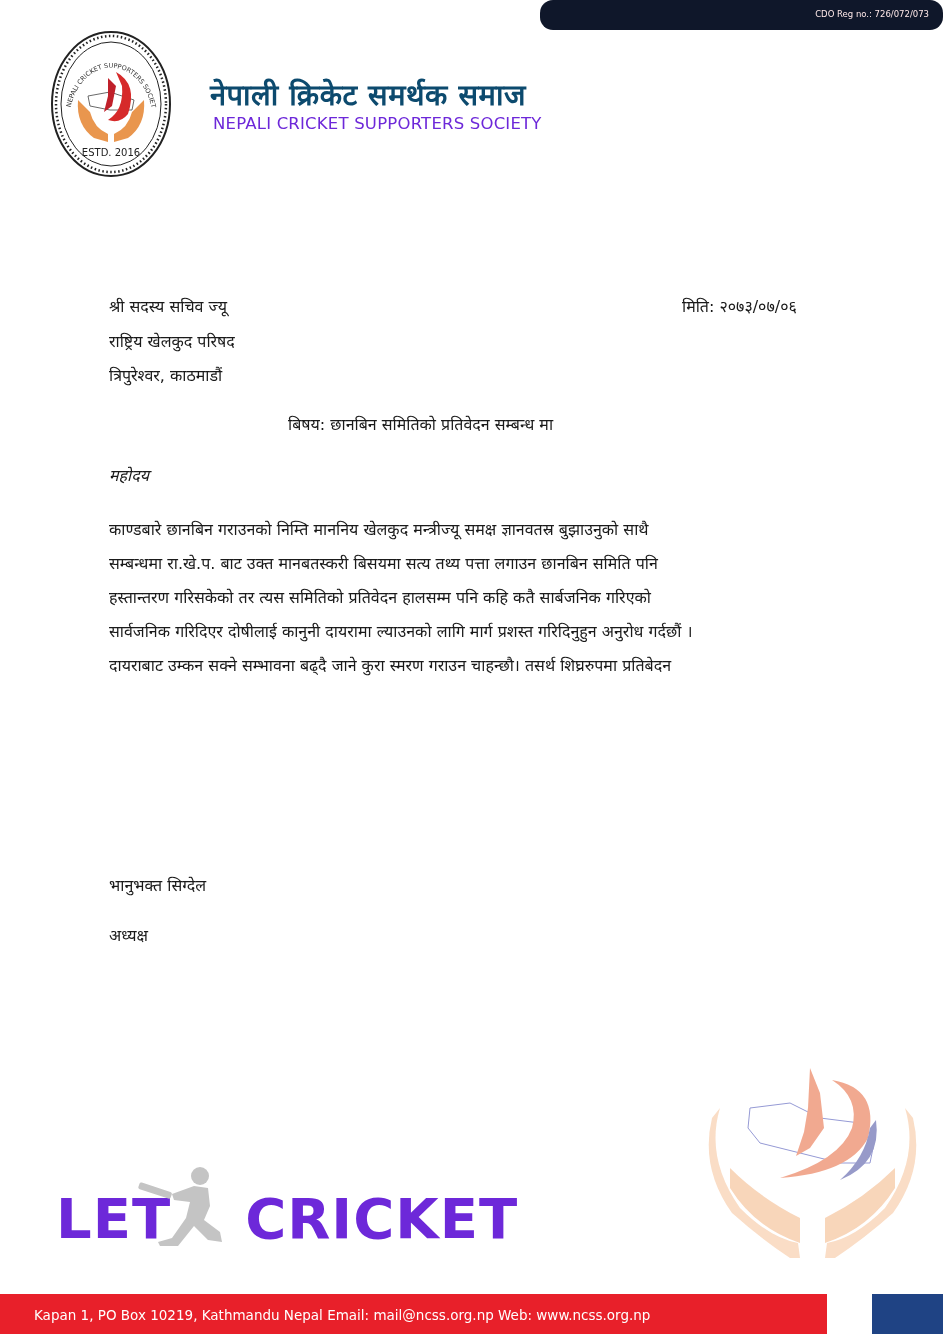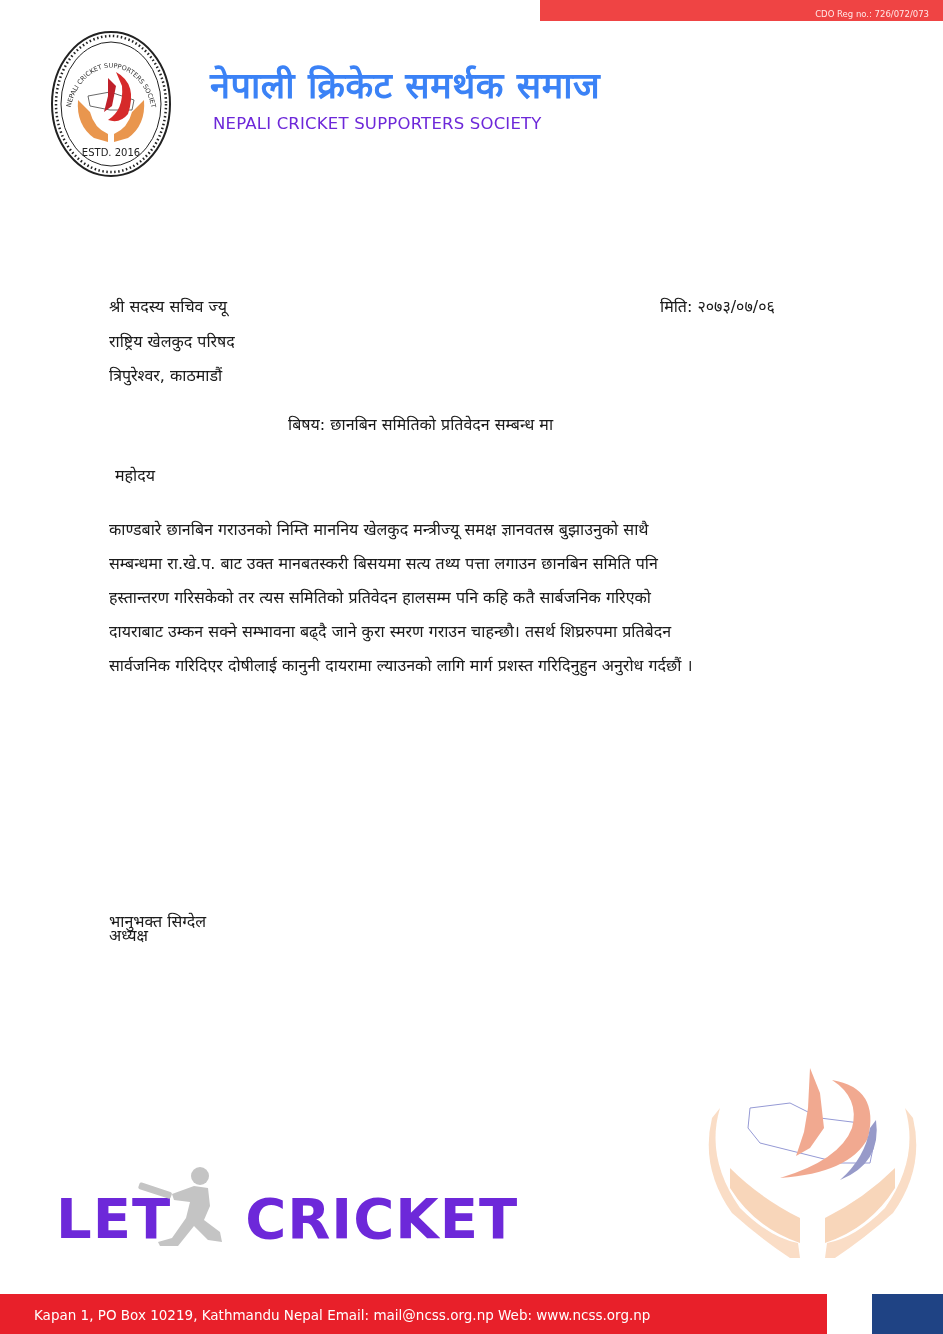--- a/index.html
+++ b/index.html
@@ -1,56 +1,57 @@
 <!DOCTYPE html>
 <html><head>
   <meta charset="utf-8">
   <style>
     * { margin: 0; padding: 0; box-sizing: border-box; }
     html, body { width: 943px; height: 1334px; background: #ffffff; overflow: hidden; }
     body { position: relative; font-family: "DejaVu Sans", sans-serif; color: #1a1a1a; }
 
     .top-bar {
-      position: absolute; left: 540px; top: 0; width: 403px; height: 21px;
-      background: #ef4444;
+      position: absolute; left: 540px; top: 0; width: 403px; height: 30px;
+      background: #0f172a;
+      border-radius: 13px;
     }
     .reg-no {
       position: absolute; right: 14px; top: 9px;
       font-family: "DejaVu Sans", sans-serif; font-size: 8.5px; color: #ffe9e9;
     }
 
     .seal {
       position: absolute; left: 50px; top: 30px; width: 122px; height: 148px;
     }
 
     .org-name-np {
-      position: absolute; left: 210px; top: 60px;
-      font-family: "DejaVu Sans", sans-serif; font-size: 36px; font-weight: bold;
-      color: #3b82f6; letter-spacing: 0.5px; white-space: nowrap;
+      position: absolute; left: 210px; top: 74px;
+      font-family: "DejaVu Sans", sans-serif; font-size: 29px; font-weight: bold;
+      color: #0c4a6e; letter-spacing: 0.5px; white-space: nowrap;
     }
     .org-name-en {
       position: absolute; left: 213px; top: 114px;
       font-family: "DejaVu Sans", sans-serif; font-size: 16.5px;
       color: #6d28d9; white-space: nowrap; letter-spacing: 0.2px;
     }
 
     .letter {
       font-family: "DejaVu Sans", sans-serif; font-size: 16px; color: #1a1a1a;
       line-height: 22px;
     }
     .addr-line { position: absolute; left: 109px; white-space: nowrap; }
-    .date { position: absolute; left: 660px; top: 296px; white-space: nowrap; }
+    .date { position: absolute; left: 682px; top: 296px; white-space: nowrap; }
     .subject { position: absolute; left: 288px; top: 414px; white-space: nowrap; }
-    .salutation { position: absolute; left: 115px; top: 465px; }
+    .salutation { position: absolute; left: 109px; top: 465px; font-style: italic; }
     .body-para {
       position: absolute; left: 109px; top: 513px; width: 750px;
       line-height: 34px; text-align: justify;
     }
     .body-line { display: block; white-space: nowrap; }
-    .signatory-name { position: absolute; left: 109px; top: 875px; margin-top: 36px; }
+    .signatory-name { position: absolute; left: 109px; top: 875px; }
     .signatory-title { position: absolute; left: 109px; top: 925px; }
 
     .watermark-text {
       position: absolute; left: 56px; top: 1186px;
       font-family: "DejaVu Sans", sans-serif; font-weight: bold; font-size: 56px;
       color: #6d28d9; letter-spacing: 1px; white-space: nowrap;
     }
     .watermark-text .gap { display: inline-block; width: 74px; }
     .batsman { position: absolute; left: 138px; top: 1162px; width: 100px; height: 90px; }
 
@@ -108,22 +109,22 @@
   <div class="date">मिति: २०७३/०७/०६</div>
 
   <div class="subject">बिषय:  छानबिन समितिको प्रतिवेदन सम्बन्ध मा</div>
 
   <div class="salutation">महोदय</div>
 
   <div class="body-para">
     <span class="body-line">काण्डबारे छानबिन गराउनको निम्ति माननिय खेलकुद मन्त्रीज्यू समक्ष ज्ञानवतस्र बुझाउनुको साथै</span>
     <span class="body-line">सम्बन्धमा रा.खे.प. बाट उक्त मानबतस्करी बिसयमा सत्य तथ्य पत्ता लगाउन छानबिन समिति पनि</span>
     <span class="body-line">हस्तान्तरण गरिसकेको तर त्यस समितिको प्रतिवेदन हालसम्म पनि कहि कतै सार्बजनिक गरिएको</span>
+    <span class="body-line">सार्वजनिक गरिदिएर दोषीलाई कानुनी दायरामा ल्याउनको लागि मार्ग प्रशस्त गरिदिनुहुन अनुरोध गर्दछौं ।</span>
     <span class="body-line">दायराबाट उम्कन सक्ने सम्भावना बढ्दै जाने कुरा स्मरण गराउन चाहन्छौ। तसर्थ शिघ्ररुपमा प्रतिबेदन</span>
-    <span class="body-line">सार्वजनिक गरिदिएर दोषीलाई कानुनी दायरामा ल्याउनको लागि मार्ग प्रशस्त गरिदिनुहुन अनुरोध गर्दछौं ।</span>
   </div>
 
   <div class="signatory-name">भानुभक्त सिग्देल</div>
   <div class="signatory-title">अध्यक्ष</div>
 </div>
 
 <div class="watermark-text">
   <span>LET</span><span class="gap"></span><span>CRICKET</span>
 </div>
 <svg class="batsman" viewBox="0 0 100 90">

